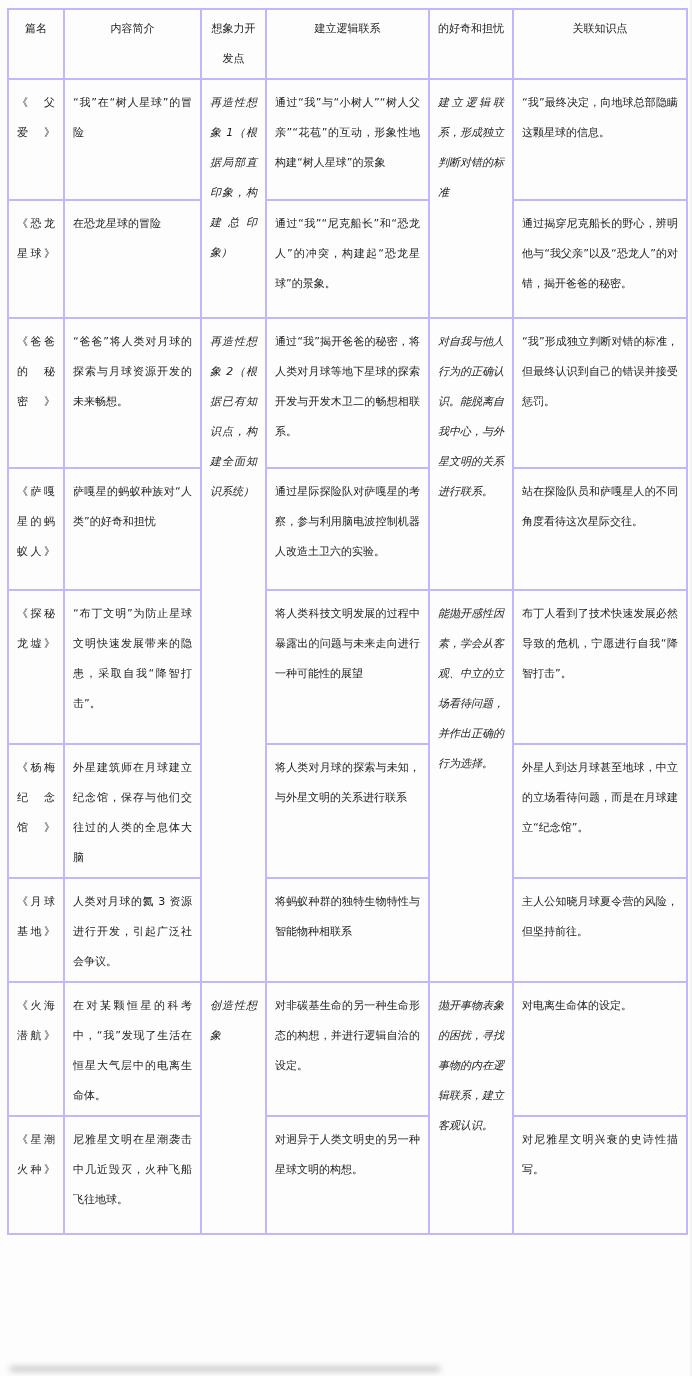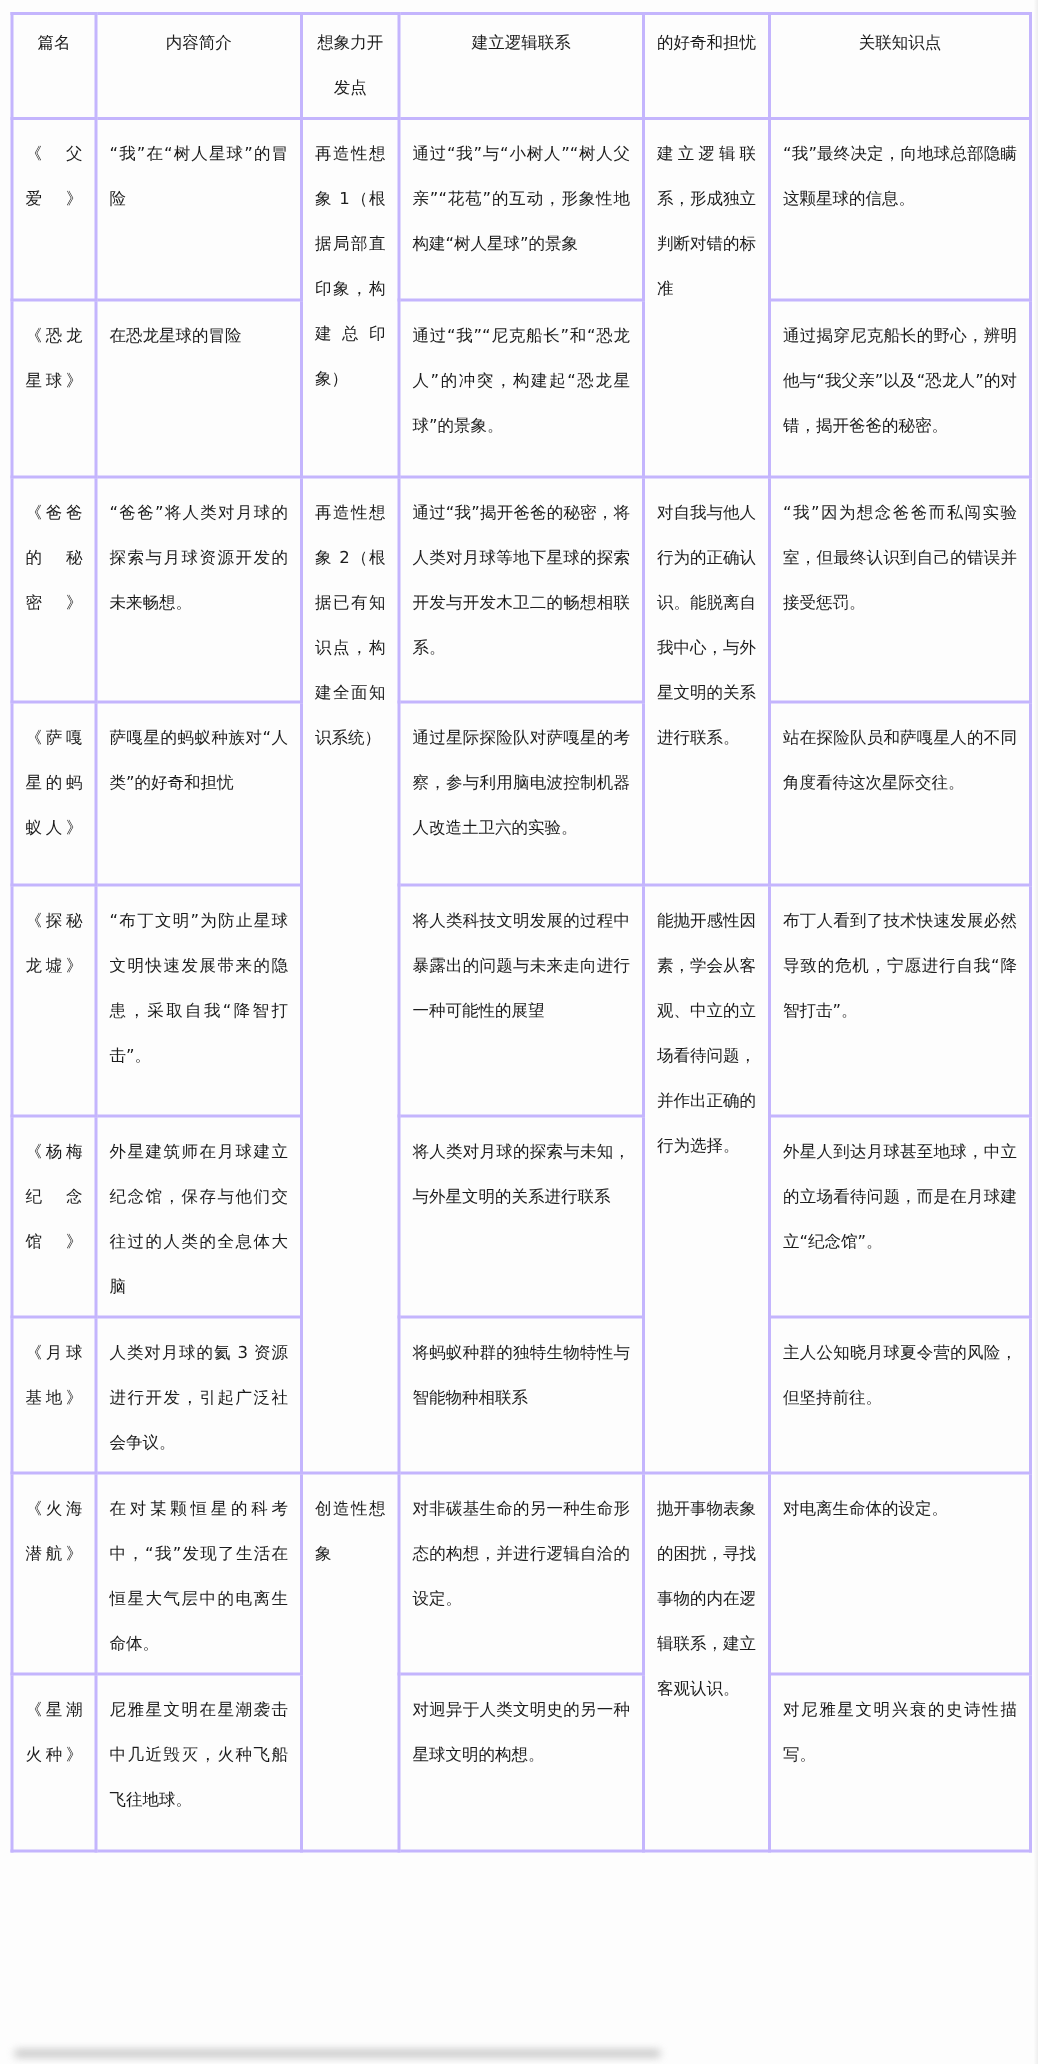--- a/index.html
+++ b/index.html
@@ -42,20 +42,21 @@
     vertical-align: top;
   }
   td.c-title {
     padding: 8px 5px 4px 5px;
     text-align: justify;
     text-align-last: justify;
   }
   td.c-imag, td.c-rational {
     padding-left: 7px;
     padding-right: 7px;
+    font-style: italic;
   }
   td.pad-b { padding-top: 42px; }
   td.pad-c { padding-top: 55px; }
   
   .bottom-shadow {
     position: absolute;
     left: 10px;
     top: 1367px;
     width: 430px;
     height: 4px;
@@ -110,21 +111,21 @@
         <td>通过“我”“尼克船长”和“恐龙人”的冲突，构建起“恐龙星球”的景象。</td>
         <td>通过揭穿尼克船长的野心，辨明他与“我父亲”以及“恐龙人”的对错，揭开爸爸的秘密。</td>
       </tr>
 
       <tr style="height:150px">
         <td class="c-title">《爸爸的秘密》</td>
         <td>“爸爸”将人类对月球的探索与月球资源开发的未来畅想。</td>
         <td class="c-imag pad-b" rowspan="5">再造性想象 2（根据已有知识点，构建全面知识系统）</td>
         <td>通过“我”揭开爸爸的秘密，将人类对月球等地下星球的探索开发与开发木卫二的畅想相联系。</td>
         <td class="c-rational" rowspan="2">对自我与他人行为的正确认识。能脱离自我中心，与外星文明的关系进行联系。</td>
-        <td>“我”因为想念爸爸而私闯实验室，但最终认识到自己的错误并接受惩罚。</td>
+        <td>“我”形成独立判断对错的标准，但最终认识到自己的错误并接受惩罚。</td>
       </tr>
 
       <tr style="height:122px">
         <td class="c-title">《萨嘎星的蚂蚁人》</td>
         <td>萨嘎星的蚂蚁种族对“人类”的好奇和担忧</td>
         <td>通过星际探险队对萨嘎星的考察，参与利用脑电波控制机器人改造土卫六的实验。</td>
         <td>站在探险队员和萨嘎星人的不同角度看待这次星际交往。</td>
       </tr>
 
       <tr style="height:154px">

